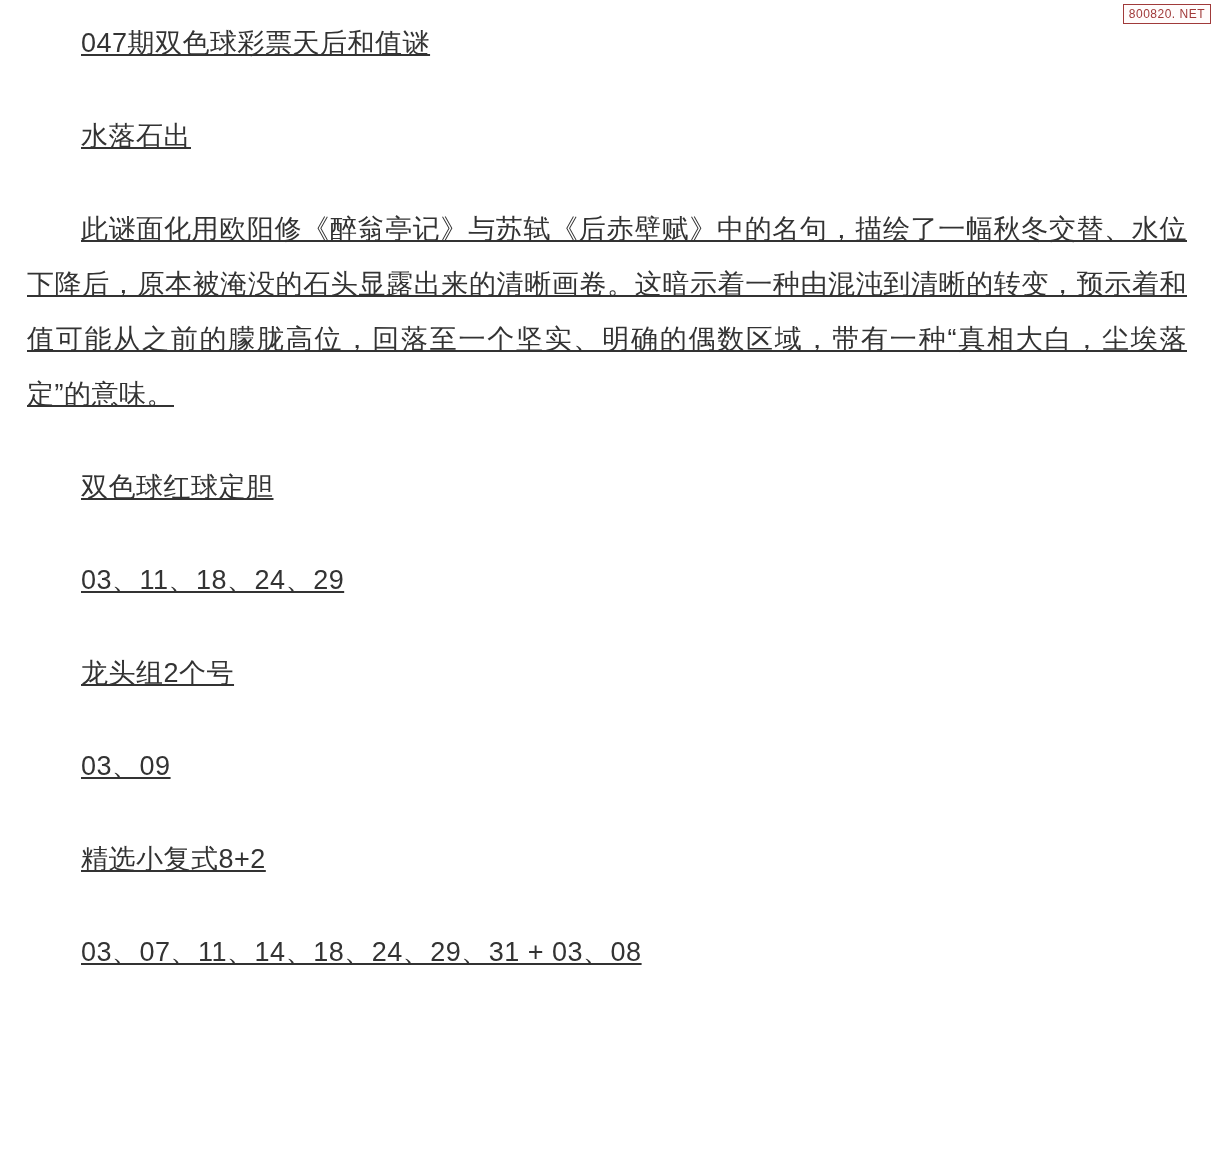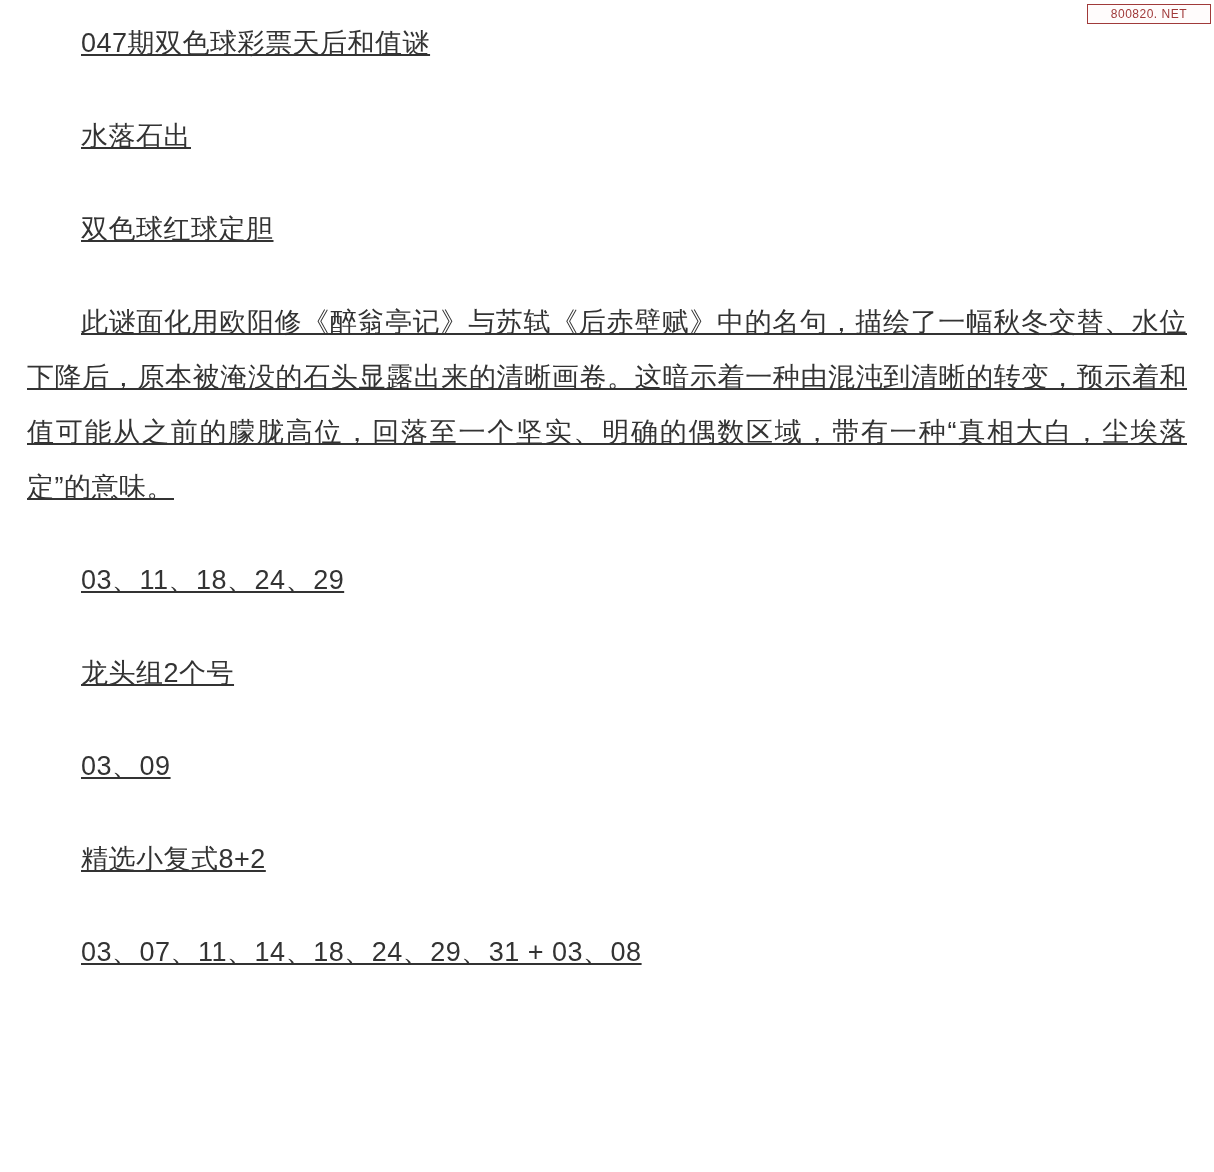--- a/index.html
+++ b/index.html
@@ -30,39 +30,39 @@
   }
   .badge {
     position: absolute;
     top: 4px;
     right: 3px;
     border: 1px solid #a03a3a;
     color: #a03a3a;
     background: #fffcfc;
     font-size: 12px;
     line-height: 16px;
-    padding: 1px 23px;
+    padding: 1px 5px;
     font-family: "Liberation Sans", sans-serif;
     letter-spacing: 0.5px;
   }
 </style>
 </head>
 <body>
 
 <div class="badge">800820. NET</div>
 
 <div class="page">
 
   <p>047期双色球彩票天后和值谜</p>
 
   <p>水落石出</p>
 
+  <p>此谜面化用欧阳修《醉翁亭记》与苏轼《后赤壁赋》中的名句，描绘了一幅秋冬交替、水位下降后，原本被淹没的石头显露出来的清晰画卷。这暗示着一种由混沌到清晰的转变，预示着和值可能从之前的朦胧高位，回落至一个坚实、明确的偶数区域，带有一种“真相大白，尘埃落定”的意味。</p>
+
   <p>双色球红球定胆</p>
-
-  <p>此谜面化用欧阳修《醉翁亭记》与苏轼《后赤壁赋》中的名句，描绘了一幅秋冬交替、水位下降后，原本被淹没的石头显露出来的清晰画卷。这暗示着一种由混沌到清晰的转变，预示着和值可能从之前的朦胧高位，回落至一个坚实、明确的偶数区域，带有一种“真相大白，尘埃落定”的意味。</p>
 
   <p>03、11、18、24、29</p>
 
   <p>龙头组2个号</p>
 
   <p>03、09</p>
 
 
 
   <p>精选小复式8+2</p>

